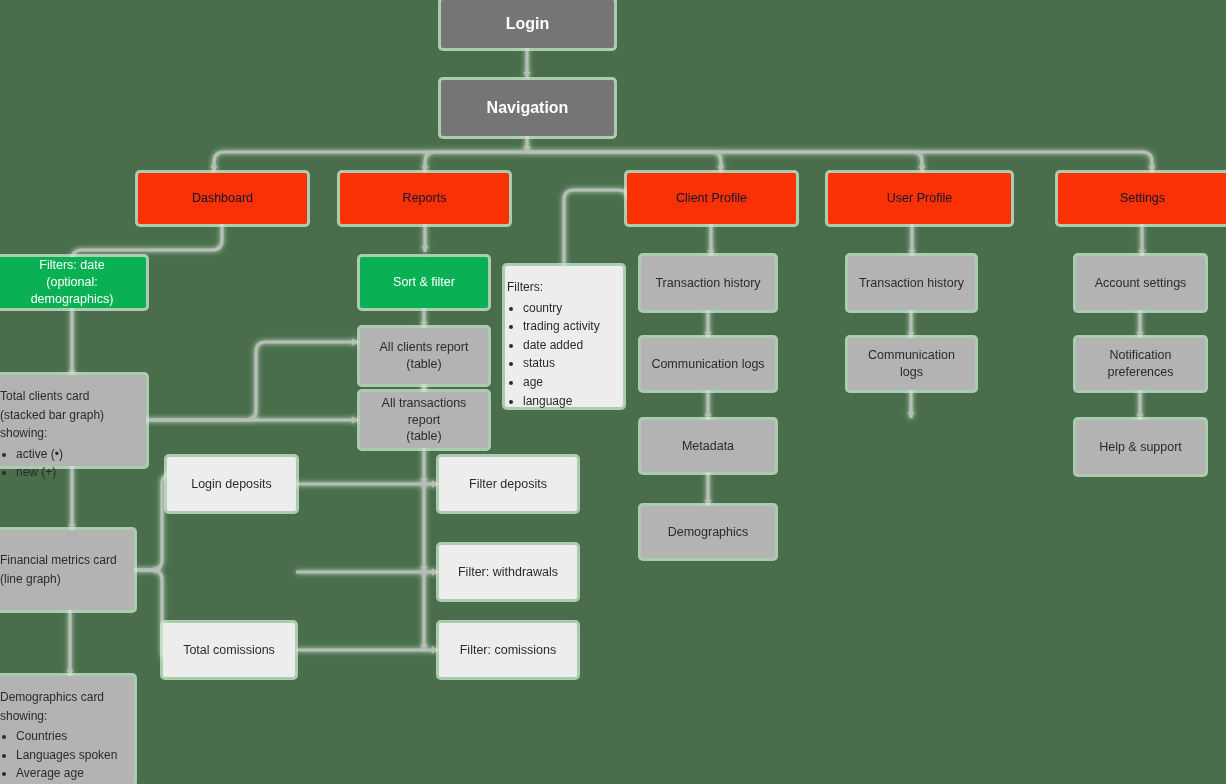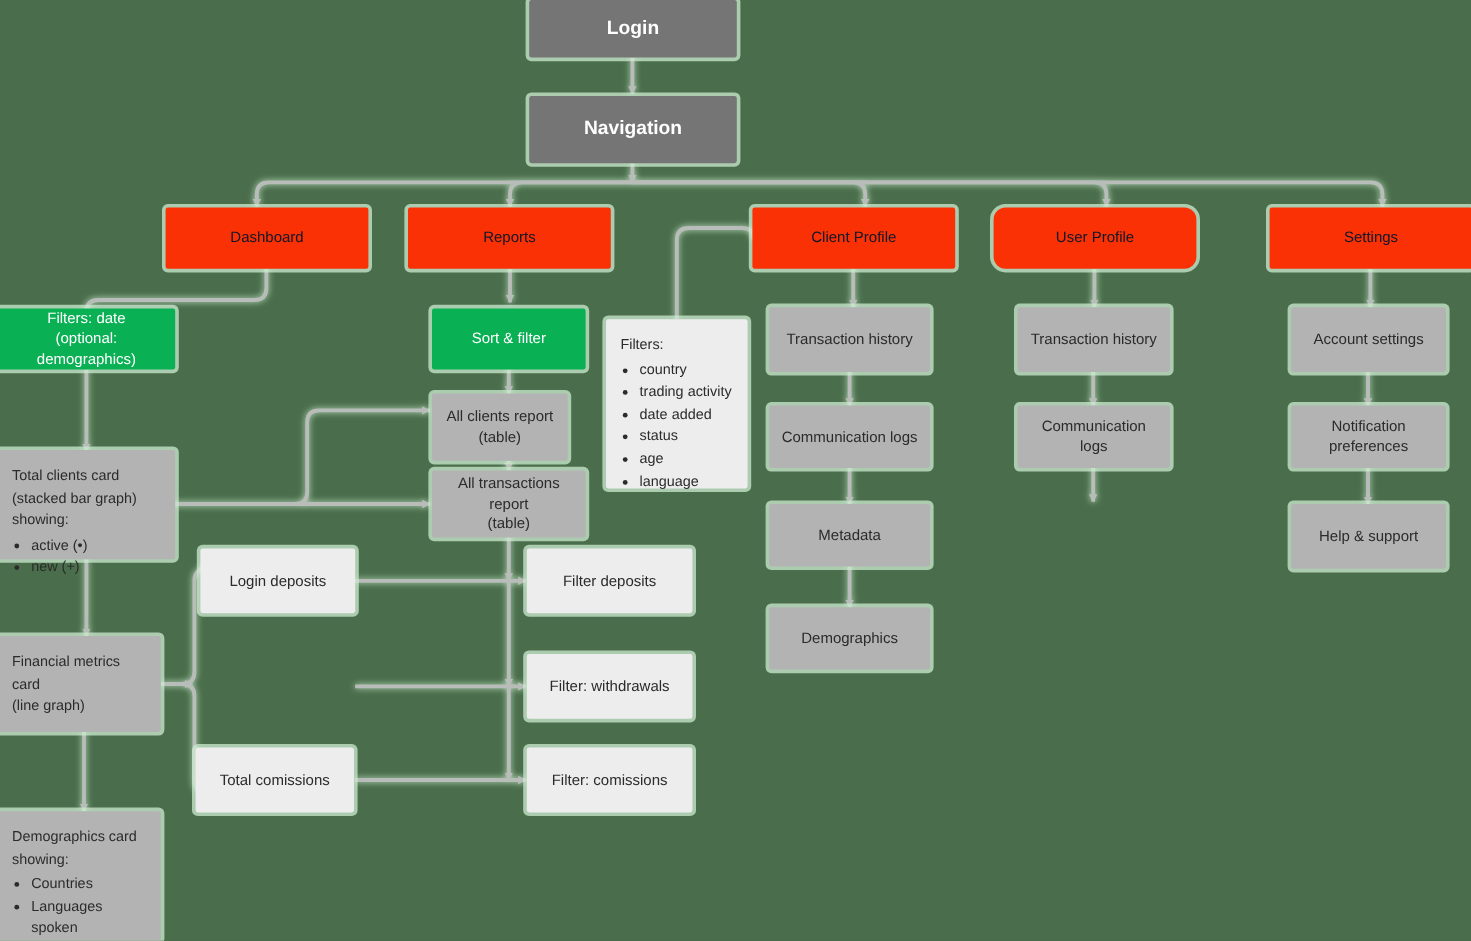--- a/index.html
+++ b/index.html
@@ -35,21 +35,21 @@
   .n-red{background:#fa3105;color:#0f172a;font-size:12.5px;}
   .n-green{background:#0ab054;color:#ffffff;font-size:12.5px;}
   .n-gray-mid{background:#b3b3b3;color:#2b2b2b;}
   .n-gray-light{background:#ededed;color:#2b2b2b;}
 
   
   .n-list{
     align-items:flex-start;
     justify-content:flex-start;
     text-align:left;
-    padding:12px 12px;
+    padding:12px 2px;
     font-size:12px;
     line-height:1.55;
   }
   .n-list ul{margin:2px 0 0 0;padding-left:16px;}
   .n-list li{margin:0;padding:0;}
   .n-list .hdr{white-space:pre-line;}
 </style>
 </head>
 <body>
 
@@ -135,21 +135,21 @@
   </div>
 
   <div class="node n-red" style="left:340px;top:173px;width:169px;height:51px;">
     <span class="lbl">Reports</span>
   </div>
 
   <div class="node n-red" style="left:627px;top:173px;width:169px;height:51px;">
     <span class="lbl">Client Profile</span>
   </div>
 
-  <div class="node n-red" style="left:828px;top:173px;width:169px;height:51px;border-radius:10px;">
+  <div class="node n-red" style="left:828px;top:173px;width:183px;height:51px;">
     <span class="lbl">User Profile</span>
   </div>
 
   <div class="node n-red" style="left:1058px;top:173px;width:169px;height:51px;">
     <span class="lbl">Settings</span>
   </div>
 
   <div class="node n-green" style="left:-2px;top:257px;width:148px;height:51px;white-space:pre-line;">
     <span class="lbl">Filters: date
 (optional: demographics)</span>
@@ -182,21 +182,21 @@
         <li>Average age</li>
 
       </ul>
     </div>
   </div>
 
   <div class="node n-green" style="left:360px;top:257px;width:128px;height:51px;">
     <span class="lbl">Sort &amp; filter</span>
   </div>
 
-  <div class="node n-gray-mid" style="left:360px;top:328px;width:113px;height:56px;">
+  <div class="node n-gray-mid" style="left:360px;top:328px;width:128px;height:56px;">
     <span class="lbl">All clients report (table)</span>
   </div>
 
   <div class="node n-gray-mid" style="left:360px;top:392px;width:128px;height:56px;white-space:pre-line;">
     <span class="lbl">All transactions report
 (table)</span>
   </div>
 
   <div class="node n-gray-light n-list" style="left:505px;top:266px;width:118px;height:141px;">
     <div style="width:100%;">

